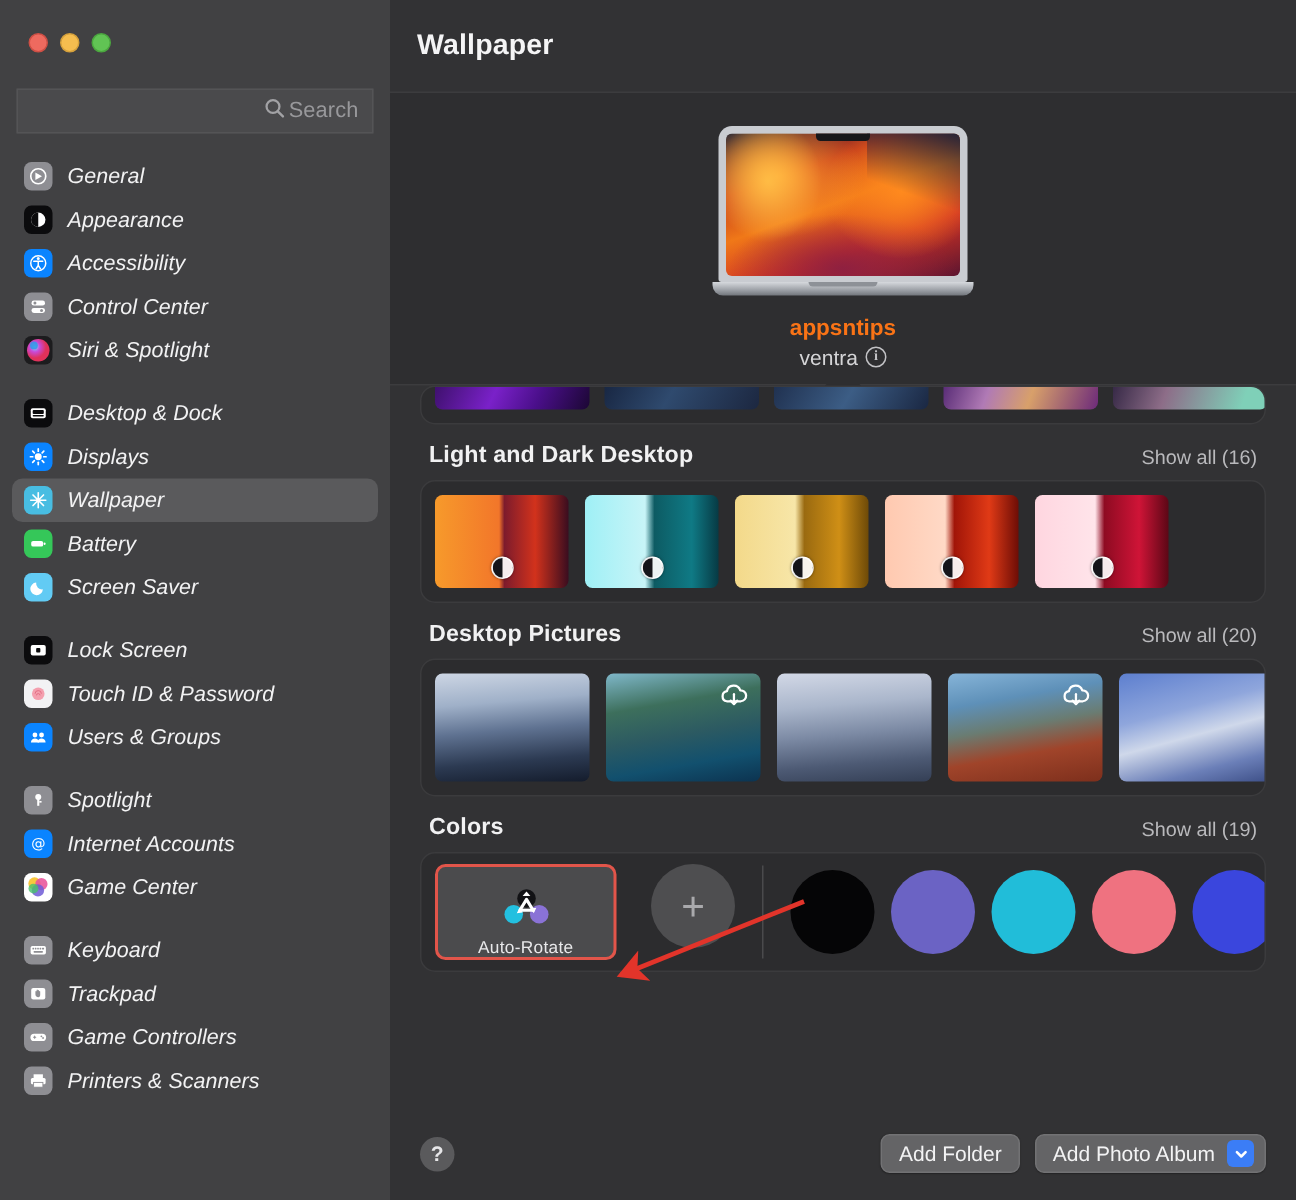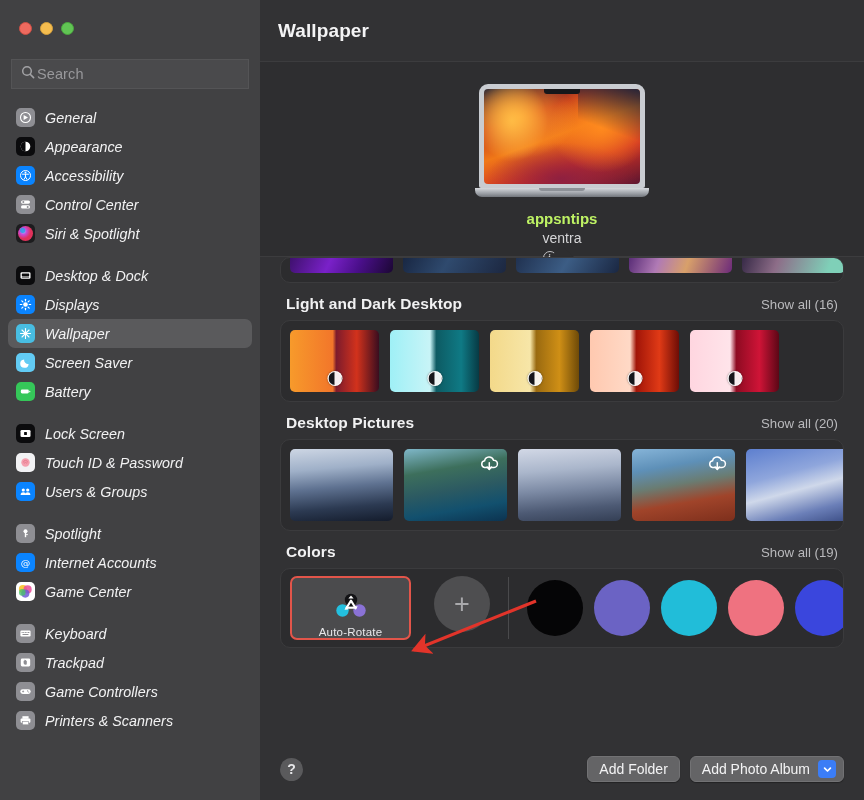--- a/index.html
+++ b/index.html
@@ -39,20 +39,21 @@
 
   .search-box {
     margin: 13px 11px 0 11px;
     height: 30px;
     border-radius: 0;
     background: #4a4a4c;
     border: 1px solid #545456;
     display: flex; align-items: center;
     padding: 0 9px;
     gap: 2px;
+    justify-content: flex-end;
   }
   .search-box svg { flex: 0 0 auto; }
   .search-ph { color: #98989b; font-size: 14.5px; letter-spacing: .1px; }
 
   .nav { margin-top: 14px; }
   .nav-group { margin-bottom: 13px; }
   .nav-item {
     display: flex; align-items: center;
     height: 29px;
     margin: 0 8px;
@@ -133,24 +134,24 @@
   .base {
     width: 174px; height: 9px; margin: 0 auto;
     background: linear-gradient(180deg, #d6d9dd 0%, #9ca0a6 60%, #72767c 100%);
     border-radius: 0 0 7px 7px;
     position: relative;
   }
   .base::after {
     content:''; position:absolute; left:50%; transform:translateX(-50%);
     top: 0; width: 46px; height: 3px; background: #8d9197; border-radius: 0 0 4px 4px;
   }
-  .hero-name { margin-top: 13px; font-size: 15px; font-weight: bold; color: #bef264; }
+  .hero-name { margin-top: 13px; font-size: 15px; font-weight: bold; color: #f97316; }
   .hero-sub {
     margin-top: 3px; font-size: 14px; color: #d5d5d7;
-    display: flex; align-items: flex-start; gap: 5px; flex-direction: column;
+    display: flex; align-items: center; gap: 5px;
   }
   .info-ic {
     width: 14px; height: 14px; border-radius: 50%;
     border: 1.2px solid #c2c2c5; color: #c2c2c5;
     font-size: 9.5px; font-weight: bold;
     display: flex; align-items: center; justify-content: center;
     font-family: "Liberation Serif", serif;
   }
   .hero-arrow {
     position: absolute; bottom: -1px; left: 50%; transform: translateX(-50%);
@@ -409,35 +410,35 @@
                   <line x1="1.5" y1="6.5" x2="11.5" y2="6.5"></line>
                   <line x1="3" y1="3" x2="10" y2="10"></line>
                   <line x1="3" y1="10" x2="10" y2="3"></line>
                 </g>
                 <circle cx="6.5" cy="6.5" r="1.5" fill="#fff"></circle>
               </svg>
           </span>
           <span class="nav-label">Wallpaper</span>
         </div>
         <div class="nav-item">
-          <span class="ic" style="background:#62cbf4">
-            <svg width="13" height="13" viewBox="0 0 13 13">
-                <path d="M9.6 7.9 A4 4 0 0 1 5.1 3.4 A4.2 4.2 0 1 0 9.6 7.9 Z" fill="#fff"></path>
-              </svg>
-          </span>
-          <span class="nav-label">Screen Saver</span>
-        </div>
-        <div class="nav-item">
           <span class="ic" style="background:#35c759">
             <svg width="13" height="13" viewBox="0 0 13 13">
                 <rect x="1.8" y="4.6" width="8" height="3.8" rx="1.3" fill="#fff"></rect>
                 <rect x="10.2" y="5.7" width="1.1" height="1.6" rx=".5" fill="#fff"></rect>
               </svg>
           </span>
           <span class="nav-label">Battery</span>
+        </div>
+        <div class="nav-item">
+          <span class="ic" style="background:#62cbf4">
+            <svg width="13" height="13" viewBox="0 0 13 13">
+                <path d="M9.6 7.9 A4 4 0 0 1 5.1 3.4 A4.2 4.2 0 1 0 9.6 7.9 Z" fill="#fff"></path>
+              </svg>
+          </span>
+          <span class="nav-label">Screen Saver</span>
         </div>
       </div>
 
       <div class="nav-group">
         <div class="nav-item">
           <span class="ic" style="background:#0b0b0d">
             <svg width="13" height="13" viewBox="0 0 13 13">
                 <rect x="1.5" y="3" width="10" height="7" rx="1.3" fill="#fff"></rect>
                 <rect x="5.1" y="5" width="2.8" height="3" rx=".6" fill="#0b0b0d"></rect>
               </svg>

